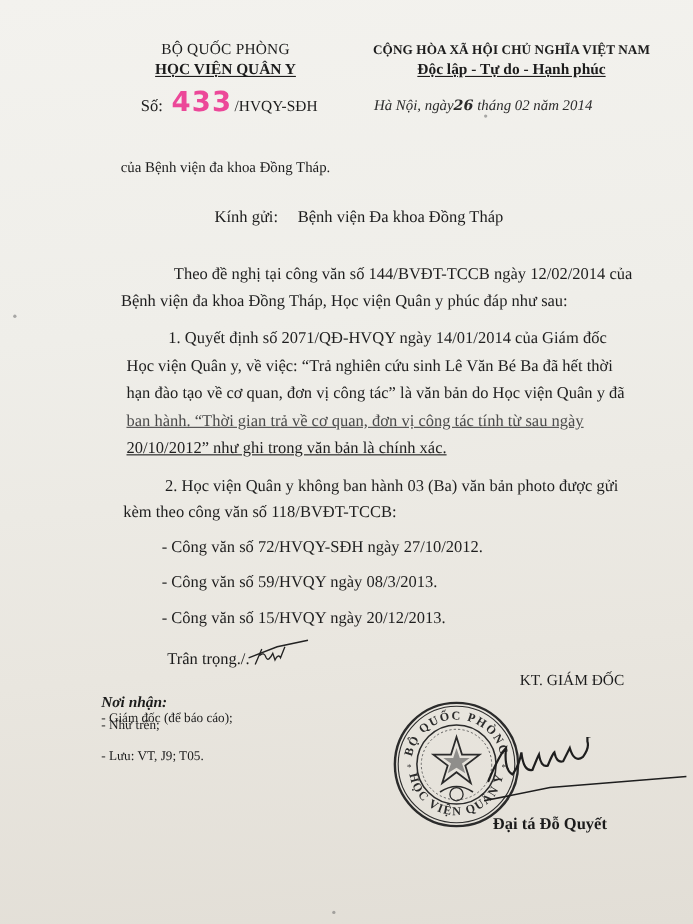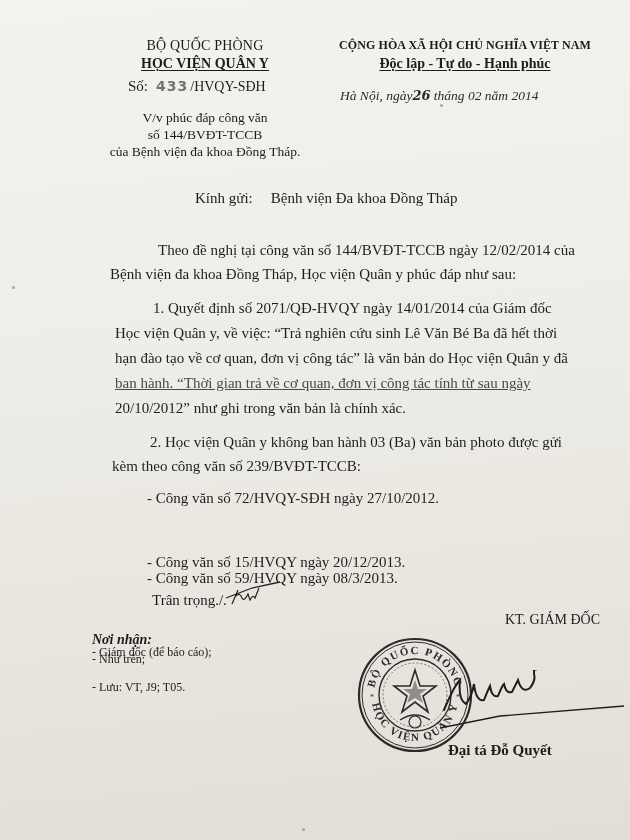--- a/index.html
+++ b/index.html
@@ -12,21 +12,21 @@
     }
     .page { position: absolute; left: 0; top: 0; width: 630px; height: 804px; }
     .abs { position: absolute; white-space: nowrap; }
 
     
     .hl { left: 90px; width: 230px; text-align: center; }
     .hl-line1 { top: 38px; font-size: 14px; letter-spacing: 0.2px; }
     .hl-line2 { top: 56px; font-size: 14px; font-weight: bold; }
     .hl-line2 .ul { text-decoration: underline; text-underline-offset: 2px; }
     .so { left: 128px; top: 78px; font-size: 15px; }
-    .so .num { font-family: "DejaVu Sans", sans-serif; font-weight: bold; font-size: 14px; color: #737373; margin: 0 2px 0 8px; letter-spacing: 1px; }
+    .so .num { font-family: "DejaVu Sans", sans-serif; font-weight: bold; font-size: 25px; color: #ec4899; margin: 0 2px 0 8px; letter-spacing: 1px; }
     .so .suffix { font-size: 14px; }
     .vv1 { top: 110px; font-size: 13.5px; }
     .vv2 { top: 127px; font-size: 13.5px; }
     .vv3 { top: 144px; font-size: 13.5px; }
 
     
     .hr { left: 300px; width: 330px; text-align: center; }
     .hr-line1 { top: 38px; font-size: 12px; font-weight: bold; letter-spacing: 0.1px; }
     .hr-line2 { top: 56px; font-size: 14px; font-weight: bold; text-decoration: underline; text-underline-offset: 2px; }
     .date { left: 340px; top: 88px; font-size: 13.5px; font-style: italic; color: #2a2a2a; }
@@ -37,61 +37,59 @@
     .kg .lbl { margin-right: 18px; }
 
     
     .para { font-size: 15px; color: #1e1e1e; }
     .p1a { left: 158px; top: 242px; }
     .p1b { left: 110px; top: 266px; }
     .i1a { left: 153px; top: 300px; }
     .i1b { left: 115px; top: 325px; }
     .i1c { left: 115px; top: 350px; }
     .i1d { left: 115px; top: 375px; }
-    .i1e { left: 115px; top: 400px; }
+    .i1e { left: 115px; top: 400px; text-decoration: underline; }
     .i2a { left: 150px; top: 434px; }
     .i2b { left: 112px; top: 458px; }
     .li1 { left: 147px; top: 490px; }
-    .li2 { left: 147px; top: 522px; margin-top: 48px; }
+    .li2 { left: 147px; top: 522px; }
     .li3 { left: 147px; top: 554px; }
     .faded { color: #4a4a4a; text-decoration: underline; }
 
     .tt { left: 152px; top: 592px; font-size: 15px; }
 
     
     .nn-title { left: 92px; top: 632px; font-size: 14px; font-weight: bold; font-style: italic; }
     .nn { left: 92px; font-size: 12px; font-family: "Liberation Serif", serif; }
     .nn1 { top: 652px; }
     .nn2 { top: 645px; }
     .nn3 { top: 680px; }
 
     
-    .sig { left: 440px; width: 160px; text-align: right; font-size: 14px; }
+    .sig { left: 440px; width: 160px; text-align: center; font-size: 14px; }
     .sig1 { top: 612px; }
     .sig2 { top: 630px; }
     .signer { left: 448px; top: 742px; font-size: 15px; font-weight: bold; }
 
     .stamp { position: absolute; left: 356px; top: 636px; width: 118px; height: 118px; }
     .signature { position: absolute; left: 440px; top: 670px; width: 185px; height: 60px; }
     .initials { position: absolute; left: 222px; top: 580px; width: 62px; height: 28px; }
 
     .smudge { position: absolute; width: 3px; height: 3px; background: #777; border-radius: 50%; opacity: .6; }
   </style>
 </head>
 <body>
 
 <div class="page">
 
   <div class="abs hl hl-line1">BỘ QUỐC PHÒNG</div>
   <div class="abs hl hl-line2"><span class="ul">HỌC VIỆN QUÂN Y</span></div>
   <div class="abs so">
     <span>Số:</span><span class="num">433</span><span class="suffix">/HVQY-SĐH</span>
   </div>
-  <div class="abs hl vv1">V/v phúc đáp công văn</div>
-  <div class="abs hl vv2">số 144/BVĐT-TCCB</div>
   <div class="abs hl vv3">của Bệnh viện đa khoa Đồng Tháp.</div>
 
   <div class="abs hr hr-line1">CỘNG HÒA XÃ HỘI CHỦ NGHĨA VIỆT NAM</div>
   <div class="abs hr hr-line2">Độc lập - Tự do - Hạnh phúc</div>
   <div class="abs date">
     <span>Hà Nội, ngày</span><span class="hw">26</span><span> tháng 02  năm 2014</span>
   </div>
 
   <div class="abs kg">
     <span class="lbl">Kính gửi:</span><span>Bệnh viện Đa khoa Đồng Tháp</span>
@@ -100,21 +98,21 @@
   <div class="abs para p1a">Theo đề nghị tại công văn số 144/BVĐT-TCCB ngày 12/02/2014 của</div>
   <div class="abs para p1b">Bệnh viện đa khoa Đồng Tháp, Học viện Quân y phúc đáp như sau:</div>
 
   <div class="abs para i1a">1. Quyết định số 2071/QĐ-HVQY ngày 14/01/2014 của Giám đốc</div>
   <div class="abs para i1b">Học viện Quân y, về việc: “Trả nghiên cứu sinh Lê Văn Bé Ba đã hết thời</div>
   <div class="abs para i1c">hạn đào tạo về cơ quan, đơn vị công tác” là văn bản do Học viện Quân y đã</div>
   <div class="abs para i1d faded">ban hành. “Thời gian trả về cơ quan, đơn vị công tác tính từ sau ngày</div>
   <div class="abs para i1e">20/10/2012” như ghi trong văn bản  là chính xác.</div>
 
   <div class="abs para i2a">2. Học viện Quân y không ban hành 03 (Ba) văn bản photo được gửi</div>
-  <div class="abs para i2b">kèm theo công văn số 239/BVĐT-TCCB:</div>
+  <div class="abs para i2b">kèm theo công văn số 118/BVĐT-TCCB:</div>
 
   <div class="abs para li1">- Công văn số 72/HVQY-SĐH ngày 27/10/2012.</div>
   <div class="abs para li2">- Công văn số 59/HVQY ngày 08/3/2013.</div>
   <div class="abs para li3">- Công văn số 15/HVQY ngày 20/12/2013.</div>
 
   <div class="abs tt">Trân trọng./.</div>
   <svg class="initials" viewBox="0 0 62 28">
     <path d="M4 18 L30 8 L58 2" stroke="#222" stroke-width="1.3" fill="none"></path>
     <path d="M10 24 L16 10 M14 16 q4 -4 6 2 q2 4 6 -4 l2 6 q3 -6 5 -2 l4 -10" stroke="#222" stroke-width="1.2" fill="none"></path>
   </svg>

